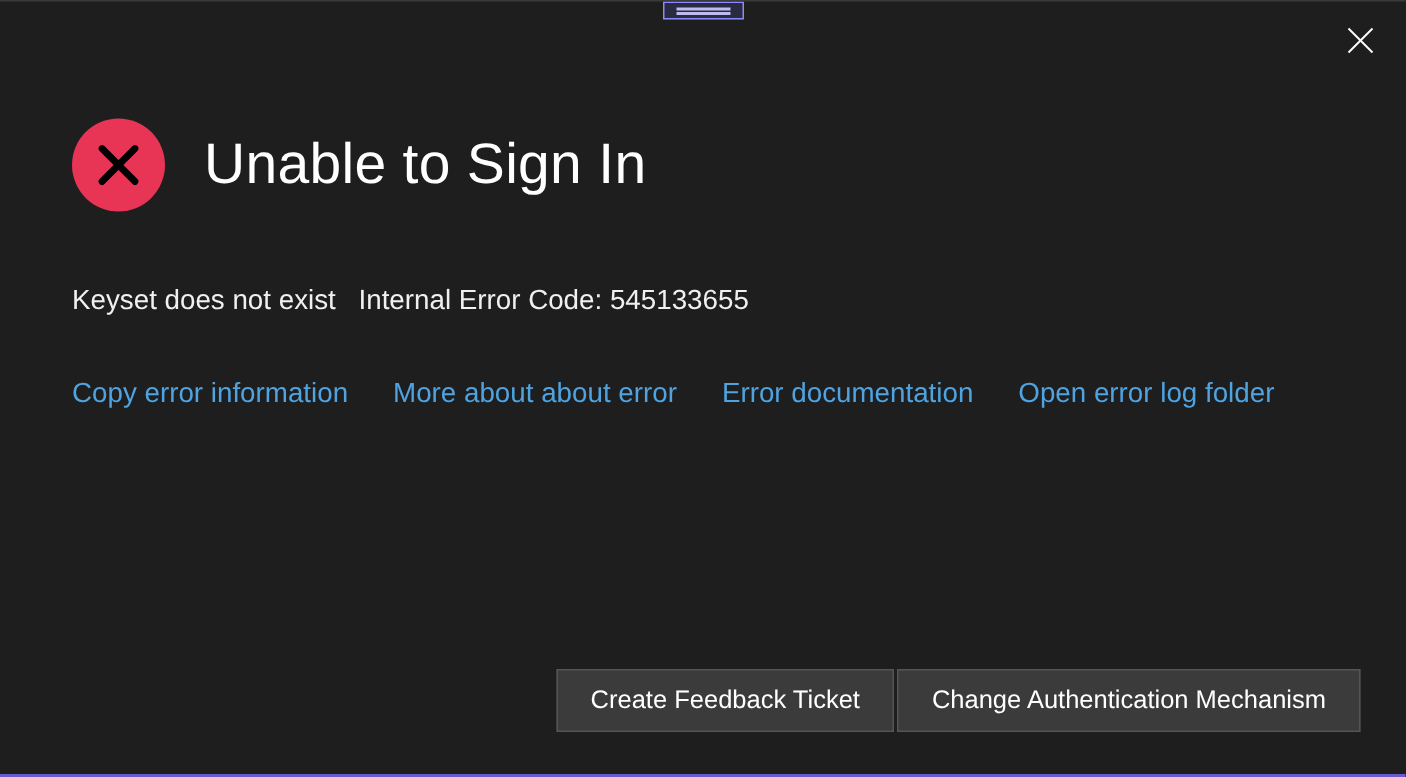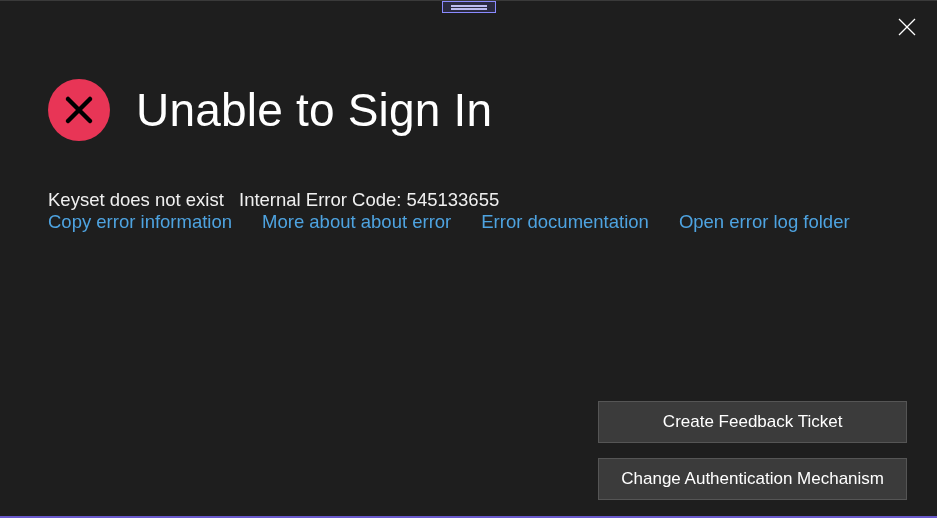--- a/index.html
+++ b/index.html
@@ -78,60 +78,60 @@
       flex-shrink: 0;
     }
     .error-badge svg {
       width: 36px;
       height: 36px;
       stroke: #000000;
       stroke-width: 4.5;
       stroke-linecap: round;
     }
     .title {
-      font-size: 46px;
+      font-size: 38px;
       font-weight: 300;
       color: #ffffff;
       letter-spacing: 0.2px;
     }
     .message {
       font-size: 18.5px;
       font-weight: 400;
       line-height: 1.38;
       color: #f0f0f0;
       margin-bottom: 22px;
     }
     .error-line {
       font-size: 18.5px;
       font-weight: 400;
       color: #f0f0f0;
+      margin-bottom: 40px;
     }
     .error-line .spacer {
       display: inline-block;
       width: 10px;
     }
     .links-row {
       display: flex;
       gap: 30px;
       flex-wrap: wrap;
       align-items: flex-end;
     }
     .links-row a {
       color: #4ea3e0;
       font-size: 18.5px;
       text-decoration: none;
       cursor: pointer;
     }
     .button-row {
       position: absolute;
-      bottom: 16px;
+      bottom: 28px;
       right: 30px;
       display: flex;
-      gap: 15px;
-      flex-direction: column;
+      gap: 2px;
     }
     .btn {
       background: #3b3b3b;
       border: 1px solid #555555;
       color: #ffffff;
       font-size: 17px;
       font-family: inherit;
       padding: 10px 22px;
       cursor: pointer;
       min-width: 110px;

